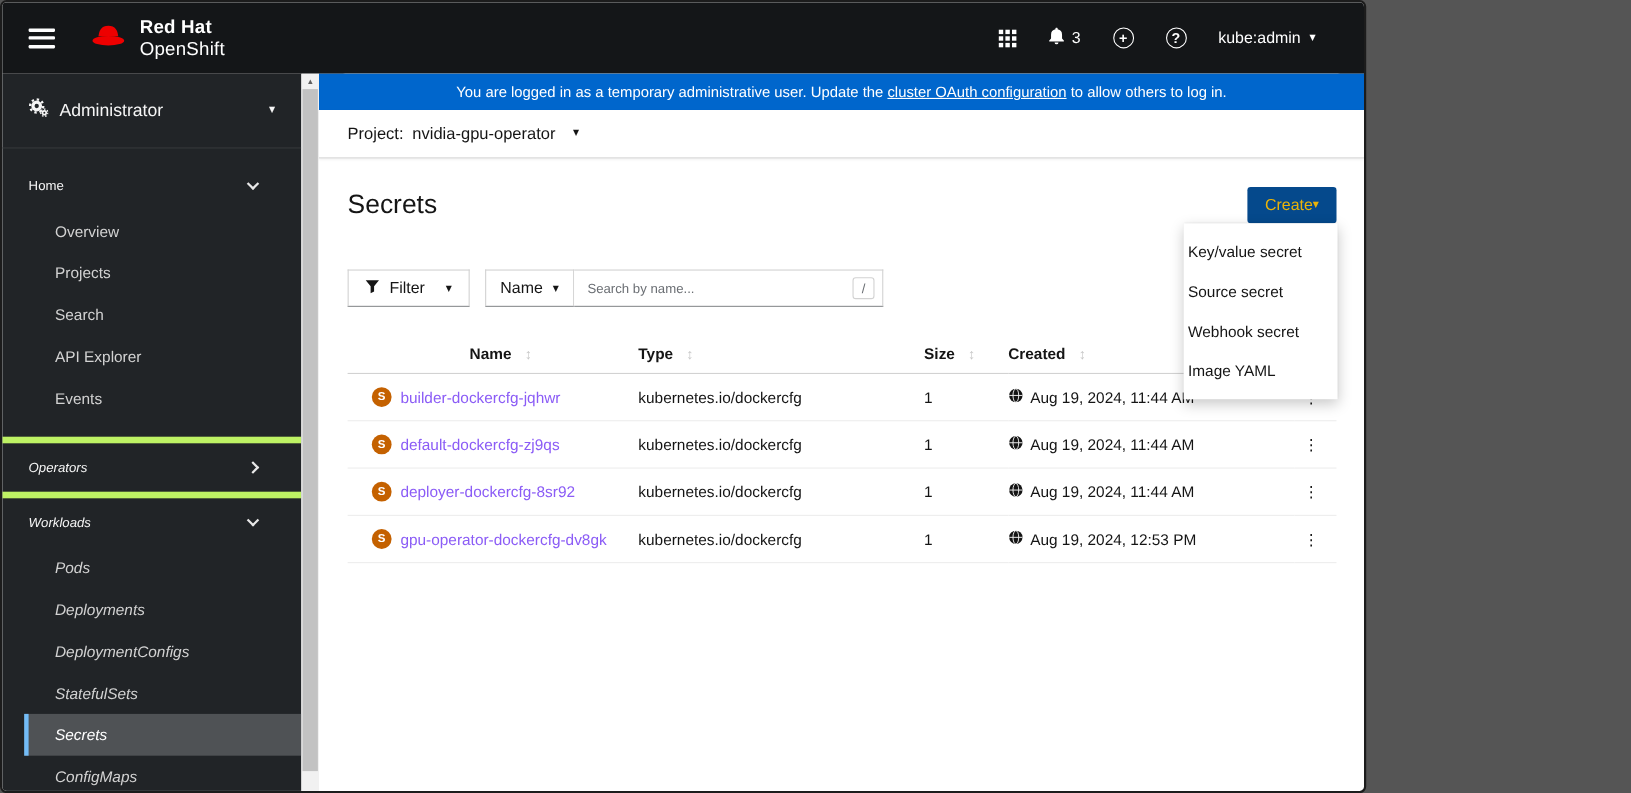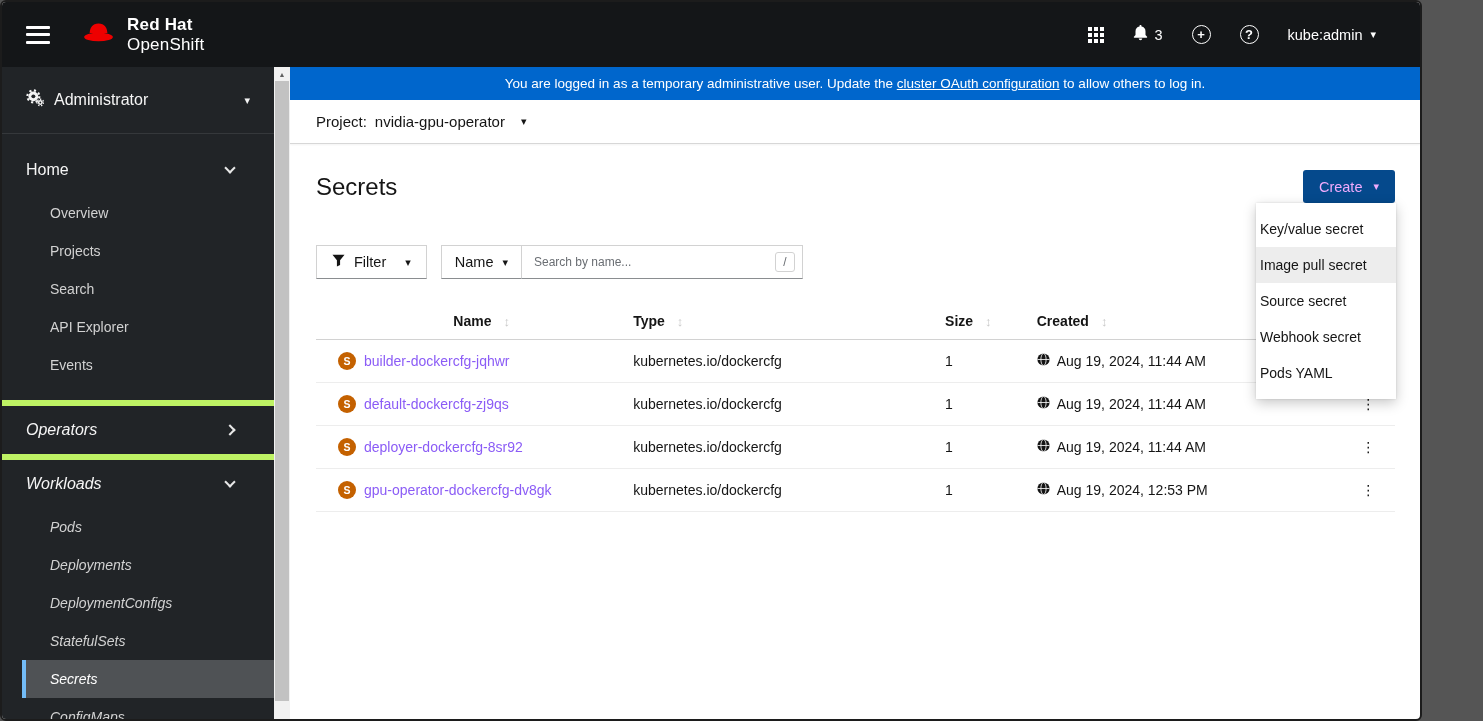--- a/index.html
+++ b/index.html
@@ -1,19 +1,19 @@
 <!DOCTYPE html>
 <html><head>
 <meta charset="utf-8">
 <style>
   * { box-sizing: border-box; margin: 0; padding: 0; }
   html,body { width:1483px; height:721px; }
   body { font-family:"Liberation Sans", sans-serif; background:#555; }
   .window {
-    width:1422px; height:721px; border:2px solid #1c1c1c; border-radius:6px;
+    width:1242px; height:721px; border:2px solid #1c1c1c; border-radius:6px;
     overflow:hidden; display:flex; flex-direction:column; background:#fff;
   }
   
   .masthead { height:65px; background:#141618; display:flex; align-items:center; flex-shrink:0; }
   .hamburger { margin-left:24px; width:24px; cursor:pointer; }
   .hamburger div { height:3px; background:#fff; border-radius:1px; margin:4.5px 0; }
   .brand { display:flex; align-items:center; gap:10px; margin-left:30px; }
   .brand-text { color:#fff; font-size:17px; line-height:1.15; letter-spacing:.2px; }
   .brand-text .b1 { font-weight:700; }
   .mast-right { margin-left:auto; display:flex; align-items:center; gap:29px; margin-right:44px; }
@@ -28,21 +28,21 @@
   .app { flex:1; display:flex; min-height:0; }
   
   .sidebar { width:272px; background:#212427; flex-shrink:0; overflow:hidden; }
   .perspective { display:flex; align-items:center; gap:10px; padding:22px 24px;
     color:#f5f5f5; font-size:16px; border-bottom:1px solid #35383b; cursor:pointer; }
   .perspective .caret { margin-left:auto; color:#f5f5f5; }
   .nav-group { padding:12px 0 16px; }
   .nav-group + .nav-group { border-top:6px solid #bef264; padding:0 0 4px;font-style:italic; }
   .nav-group.collapsed { padding:0; }
   .group-header { display:flex; align-items:center; padding:15px 40px 15px 24px;
-    color:#f5f5f5; font-size:16px; cursor:pointer; }
+    color:#f5f5f5; font-size:12px; cursor:pointer; }
   .chev { margin-left:auto; width:8px; height:8px; border-right:2px solid #e8e8e8; border-bottom:2px solid #e8e8e8; }
   .chev.down { transform:rotate(45deg); margin-top:-4px; }
   .chev.right { transform:rotate(-45deg); }
   .nav-item { padding:11px 10px 11px 48px; font-size:14px; color:#d2d2d2; cursor:pointer; }
   .nav-item.active { margin-left:20px; padding-left:24px; border-left:4px solid #73bcf7;
     background:#4f5255; color:#fff; }
   
   .scrollcol { width:16px; background:#f1f1f1; position:relative; flex-shrink:0; }
   .scroll-arrow { height:14px; display:flex; align-items:center; justify-content:center;
     color:#606060; font-size:7px; cursor:pointer; }
@@ -52,22 +52,22 @@
   .banner { height:33px; background:#0066cc; color:#fff; font-size:13.5px;
     display:flex; align-items:center; justify-content:center; flex-shrink:0; }
   .banner .lnk { text-decoration:underline; cursor:pointer; }
   .project-bar { height:44px; display:flex; align-items:center; gap:8px; padding-left:26px;
     font-size:15px; color:#151515; border-bottom:1px solid #d7d7d7; box-shadow:0 1px 2px rgba(0,0,0,.05);
     flex-shrink:0; cursor:pointer; }
   .project-bar .caret { margin-left:8px; color:#151515; }
   .content { padding:26px 25px 0 26px; }
   .page-header { display:flex; justify-content:space-between; align-items:center; }
   .page-title { font-size:24px; font-weight:400; color:#151515; }
-  .create-btn { background:#05498c; color:#f0abfc; border:none; border-radius:3px; height:33px;
-    padding:0 16px; font-size:14.5px; font-family:inherit; display:flex; align-items:center; gap:11px; cursor:pointer; }
+  .create-btn { background:#05498c; color:#eab308; border:none; border-radius:3px; height:33px;
+    padding:0 16px; font-size:14.5px; font-family:inherit; display:flex; align-items:center; cursor:pointer; }
   
   .toolbar { margin-top:42px; display:flex; gap:14px; }
   .filter-btn { height:34px; background:#fff; border:1px solid #d2d2d2; border-bottom-color:#8a8d90;
     display:flex; align-items:center; gap:9px; padding:0 15px; font-size:14.5px; color:#151515; cursor:pointer; }
   .filter-btn .caret { margin-left:10px; color:#151515; }
   .search-group { display:flex; position:relative; }
   .name-select { height:34px; background:#fff; border:1px solid #d2d2d2; border-bottom-color:#8a8d90;
     display:flex; align-items:center; gap:9px; padding:0 13px; font-size:14.5px; color:#151515; cursor:pointer; }
   .search-input { height:34px; width:281px; border:1px solid #d2d2d2; border-left:none; border-bottom-color:#8a8d90;
     font-family:inherit; font-size:12px; color:#151515; padding:0 34px 0 12px; outline:none; }
@@ -352,21 +352,20 @@
                   </span>
                 </td>
               <td class="kebab">⋮</td>
             </tr>
           </tbody>
         </table>
       </div>
 
       <div class="create-menu">
         <div class="menu-item">Key/value secret</div>
-        <div class="menu-item highlighted">Image pull secret</div>
         <div class="menu-item">Source secret</div>
         <div class="menu-item">Webhook secret</div>
-        <div class="menu-item">Pods YAML</div>
+        <div class="menu-item">Image YAML</div>
       </div>
 
     </main>
   </div>
 </div>
 
 </body></html>

